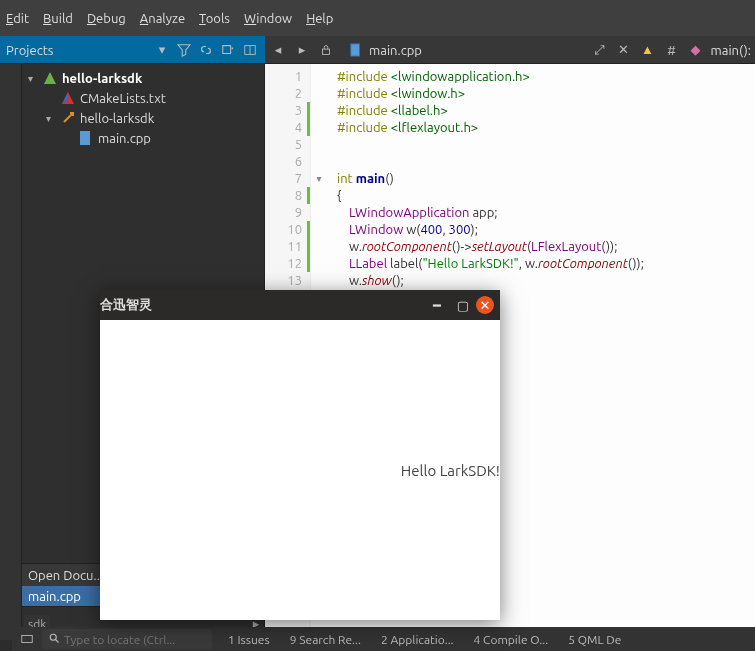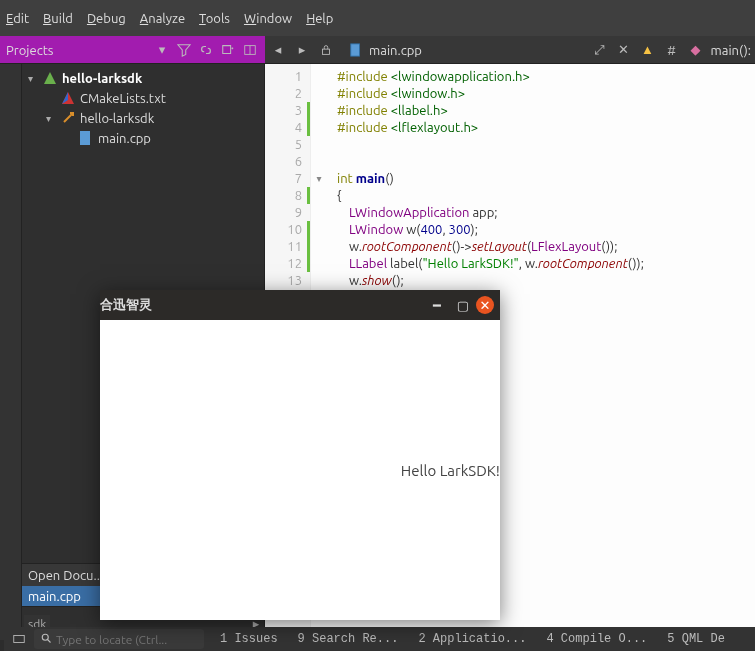--- a/index.html
+++ b/index.html
@@ -2,21 +2,21 @@
 <html><head>
 <meta charset="utf-8">
 <style>
 * { margin: 0; padding: 0; box-sizing: border-box; font-family: "Ubuntu", "Segoe UI", sans-serif; }
 body { width: 755px; height: 651px; background: #2c2c2c; color: #ddd; font-size: 13px; overflow: hidden; position: relative; }
 
 .menubar { height: 23px; background: #3f3f3f; display: flex; align-items: center; padding: 18px 6px; gap: 14px; font-size: 13px; color: #ddd; }
 .menubar span { cursor: pointer; }
 .menubar span u { text-decoration: underline; }
 
-.toolbar-row { height: 28px; background: #a21caf; display: flex; align-items: stretch; border-bottom: 1px solid #222; }
+.toolbar-row { height: 28px; background: #0369a1; display: flex; align-items: stretch; border-bottom: 1px solid #222; }
 .projects-header { width: 265px; display: flex; align-items: center; padding: 0 6px; gap: 4px; }
 .projects-header .title { flex: 1; color: #ddd; }
 .icon-btn { width: 18px; height: 18px; display: flex; align-items: center; justify-content: center; color: #bbb; cursor: pointer; }
 .icon-btn svg { width: 14px; height: 14px; }
 
 .editor-tabbar { flex: 1; display: flex; align-items: center; background: #373737; gap: 4px; padding: 0 4px; }
 .lock-area { display: flex; align-items: center; gap: 6px; }
 .tab-file { display: flex; align-items: center; gap: 4px; padding: 0 8px; height: 100%; }
 .tab-file .fname { color: #ddd; }
 .spacer { flex: 1; }
@@ -54,26 +54,26 @@
 .code { flex: 1; padding: 4px 10px; white-space: pre; }
 .code .line { height: 17px; line-height: 17px; }
 .kw { color: #808000; }
 .inc { color: #006000; }
 .type { color: #800080; }
 .str { color: #008000; }
 .fn { color: #8b0000; font-style: italic; }
 .fnm { color: #00008b; }
 .num { color: #00008b; }
 
-.statusbar { position: absolute; bottom: 0; left: 4px; right: 0; height: 24px; background: #333; display: flex; align-items: center; font-size: 12px; color: #bbb; }
+.statusbar { position: absolute; bottom: 0; left: 12px; right: 0; height: 24px; background: #333; display: flex; align-items: center; font-size: 12px; color: #bbb; }
 .statusbar .sb-left { display: flex; align-items: center; gap: 6px; padding: 0 6px; }
 .statusbar .search-box { display: flex; align-items: center; gap: 4px; background: #3a3a3a; height: 20px; padding: 0 6px; border-radius: 3px; width: 170px; }
 .statusbar .search-box input { background: transparent; border: none; outline: none; color: #bbb; font-size: 12px; width: 100%; }
 .statusbar .sb-right { flex: 1; display: flex; align-items: center; }
-.statusbar .sb-item { padding: 0 10px; cursor: pointer; white-space: nowrap; font-family: Liberation Mono, monospace; }
+.statusbar .sb-item { padding: 0 10px; cursor: pointer; white-space: nowrap; }
 
 .app-window { position: absolute; left: 100px; top: 290px; width: 400px; height: 330px; background: #fff; box-shadow: 0 4px 20px rgba(0,0,0,0.5); display: flex; flex-direction: column; }
 .app-titlebar { height: 30px; background: #2c2a28; display: flex; align-items: center; color: #ddd; font-size: 13px; }
 .app-titlebar .ttl { flex: 1; text-align: left; font-weight: bold; }
 .app-titlebar .wbtn { width: 26px; height: 26px; display: flex; align-items: center; justify-content: center; cursor: pointer; }
 .app-titlebar .close { background: #e95420; border-radius: 50%; width: 18px; height: 18px; margin-right: 6px; color: #fff; }
 .app-body { flex: 1; display: flex; align-items: center; justify-content: flex-end; color: #444; font-size: 15px; font-family: sans-serif; margin-left: 13px; }
 </style>
 </head>
 <body>

